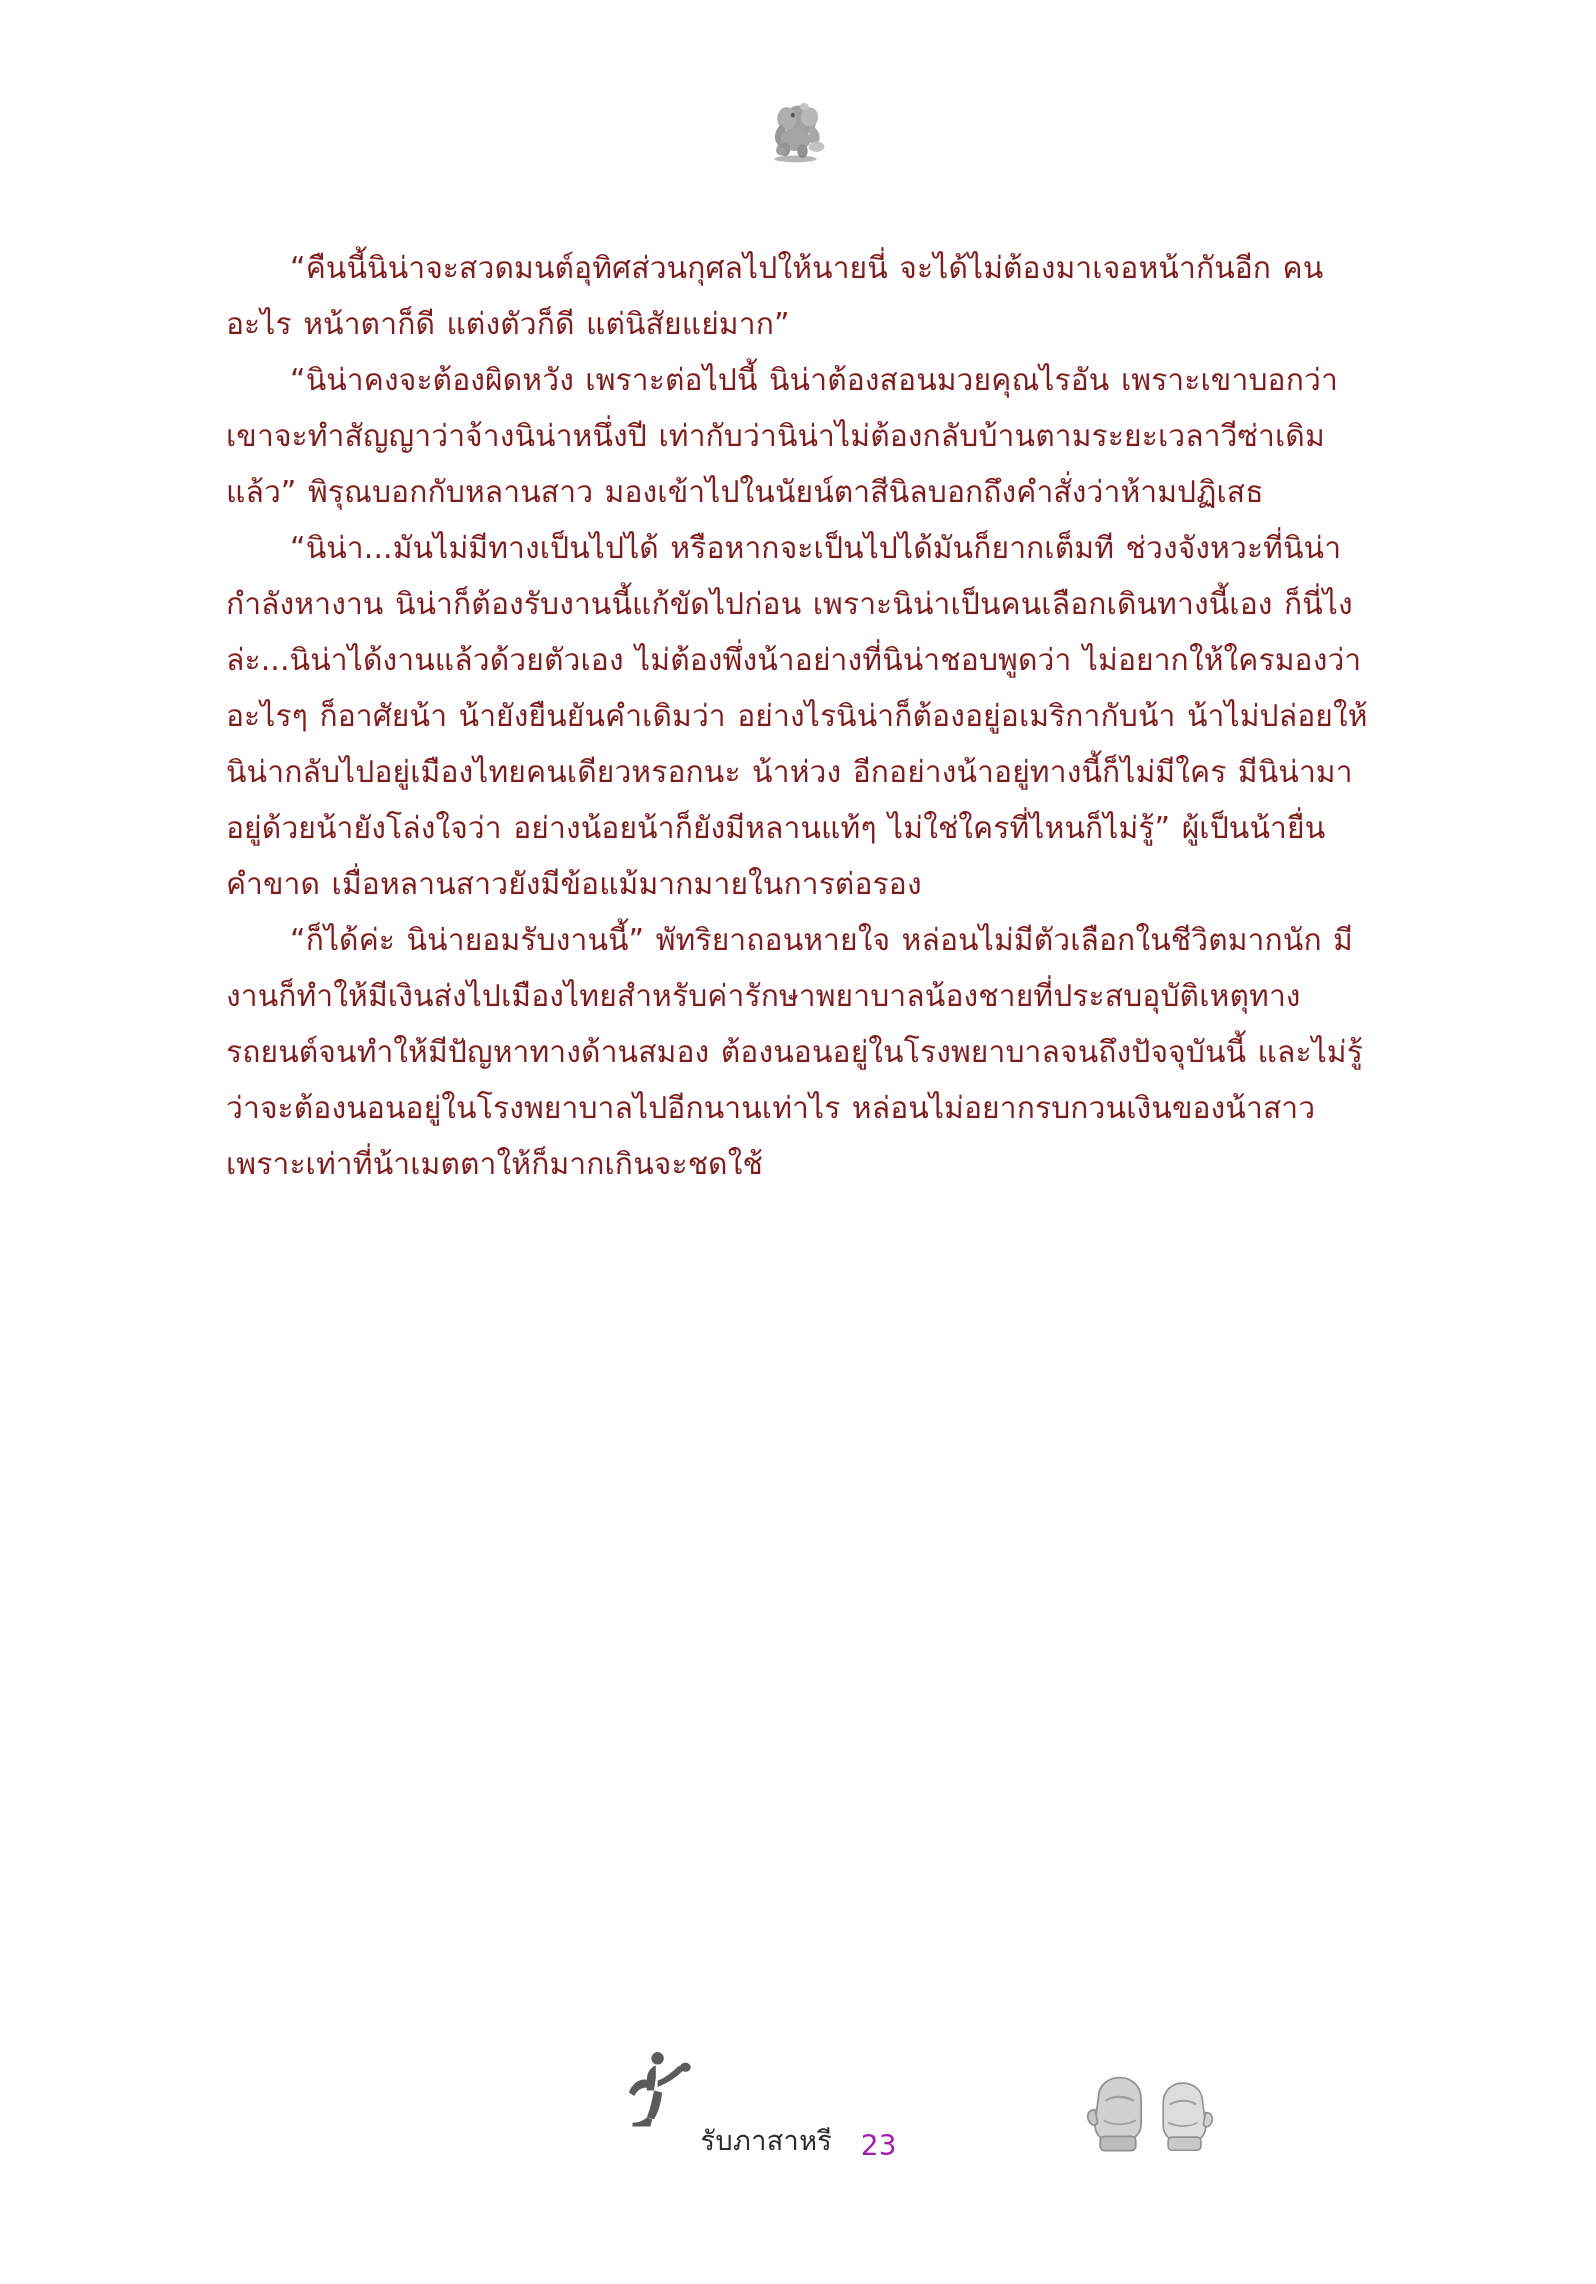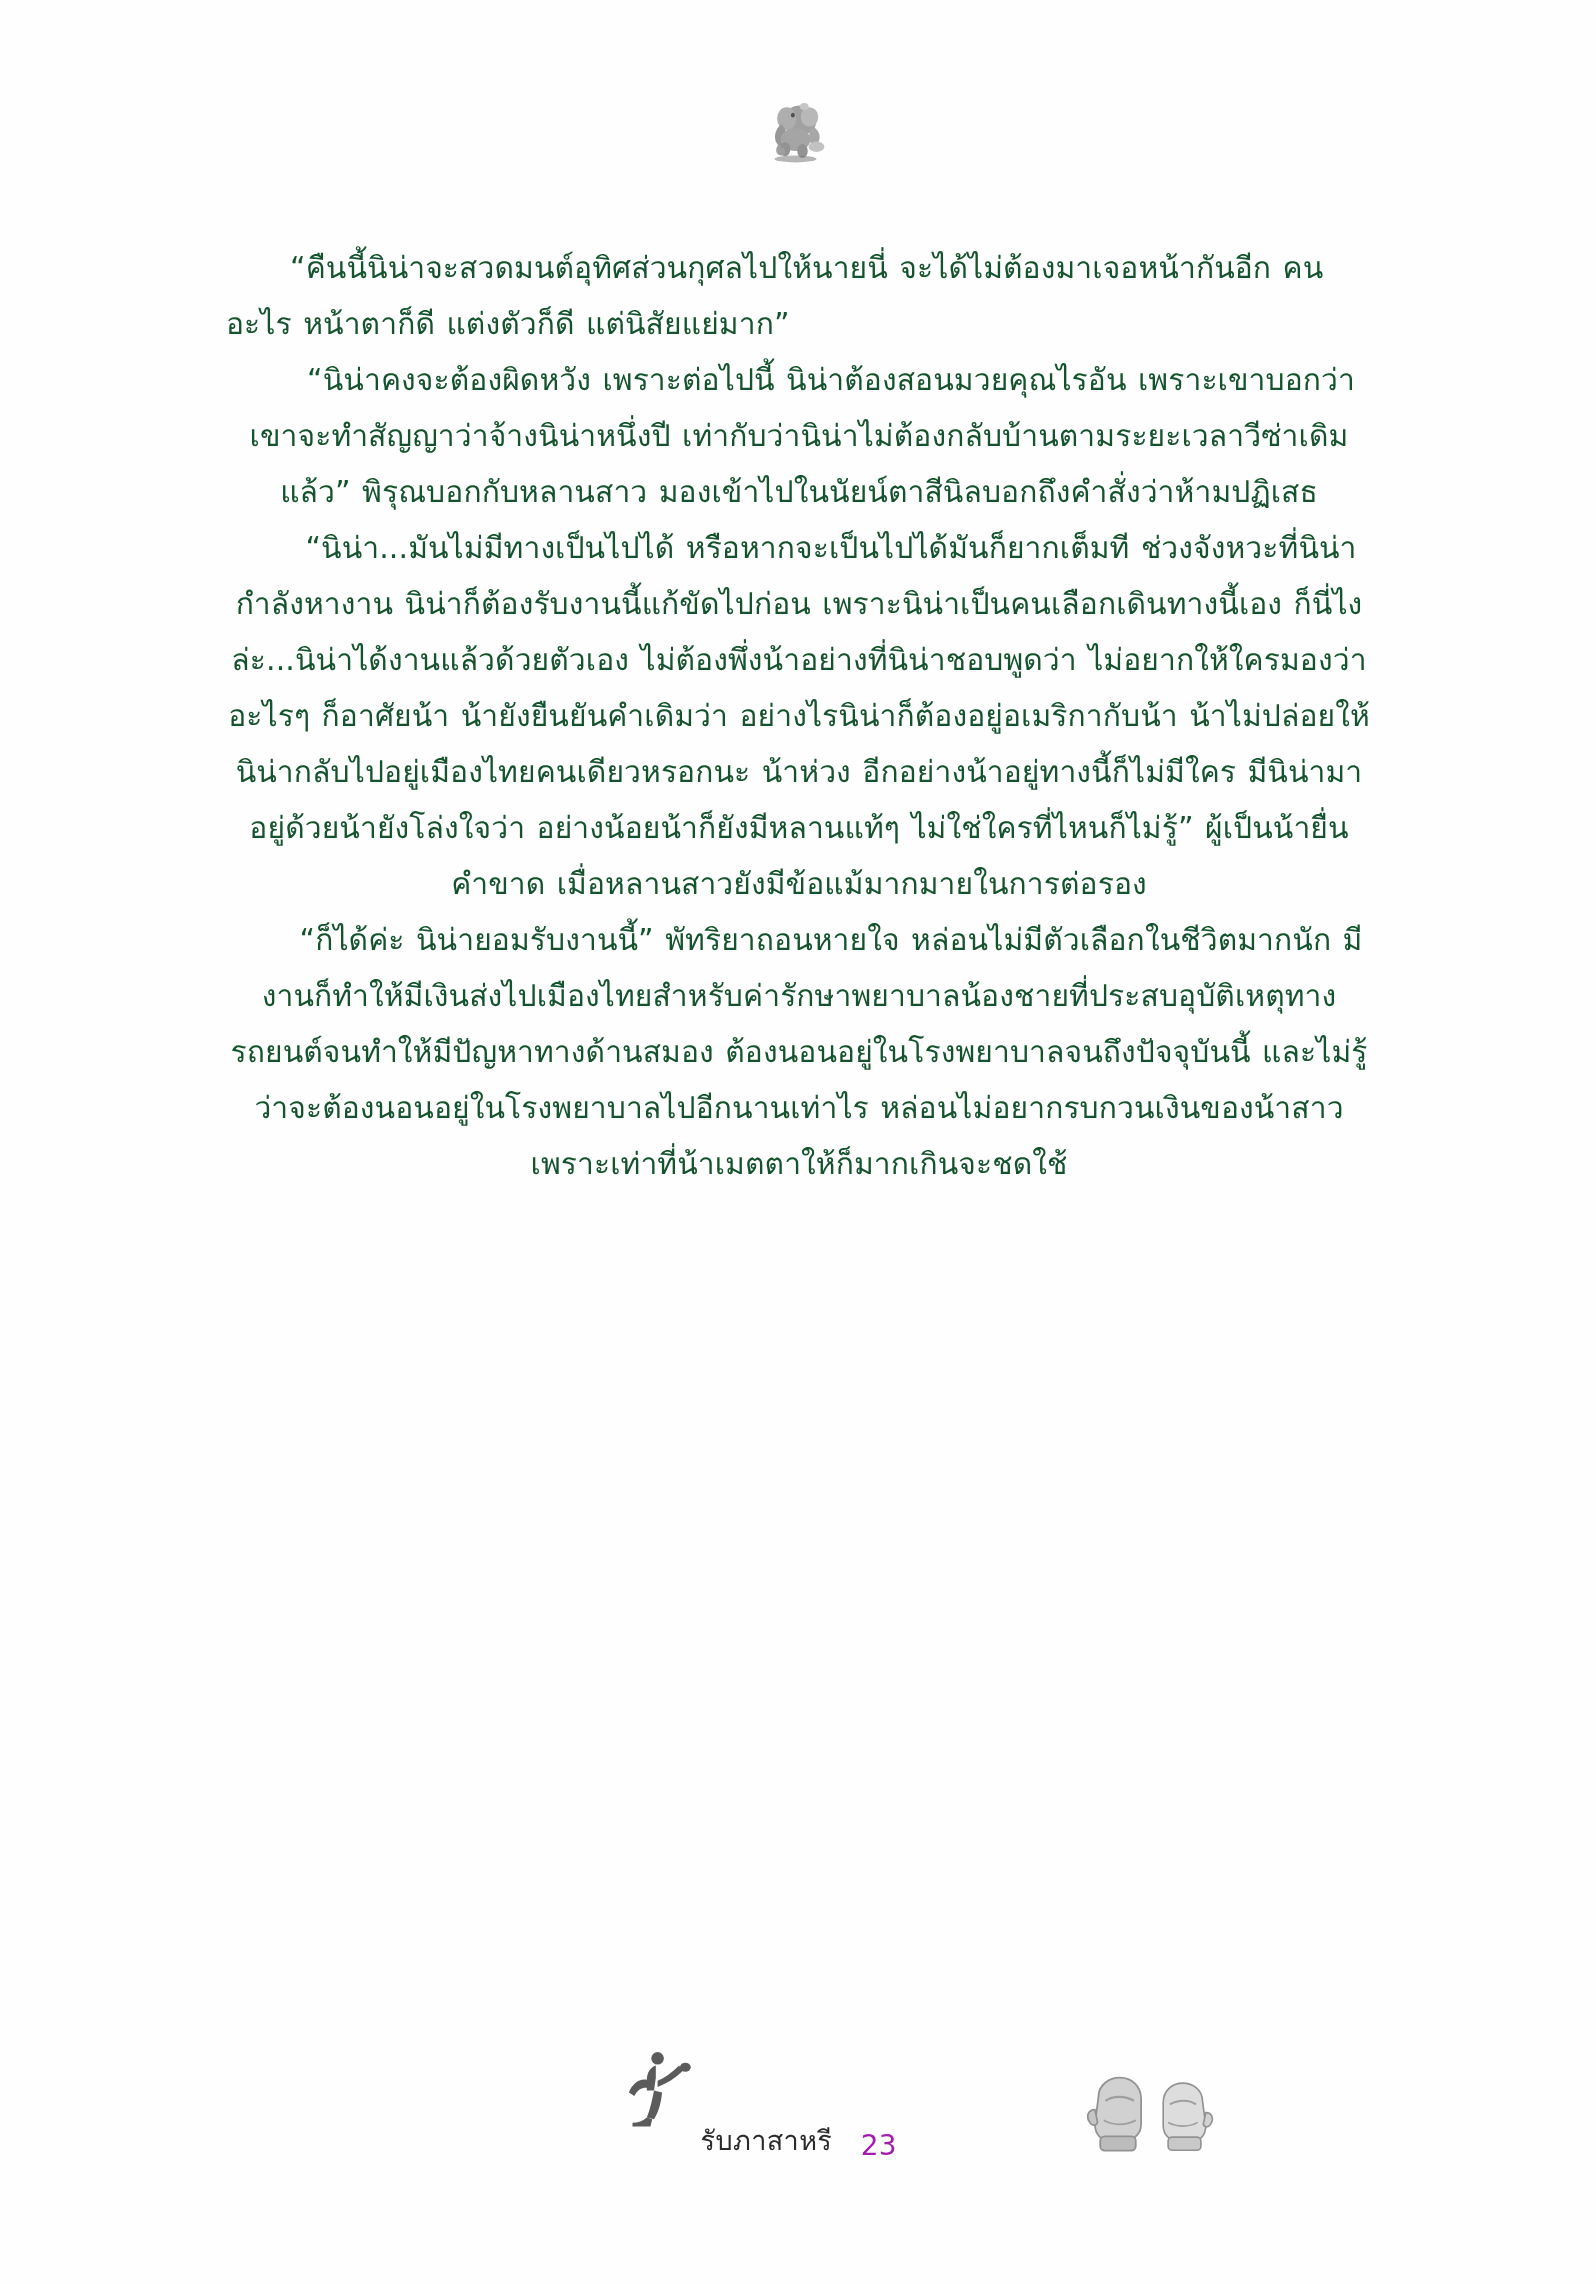--- a/index.html
+++ b/index.html
@@ -43,30 +43,30 @@
 
   
   .body-text {
     position: absolute;
     left: 226px;
     top: 240px;
     width: 1146px;
     font-family: "DejaVu Sans", sans-serif;
     font-size: 30px;
     line-height: 56px;
-    color: #14532d;
+    color: #7f1d1d;
     text-align: left;
   }
   .body-text p {
     margin: 0 0 0 0;
     text-indent: 64px;
     letter-spacing: 0.1px;
     word-spacing: 1.8px;
   }
-  .body-text p + p { margin-top: 0; text-align: center; }
+  .body-text p + p { margin-top: 0; }
 
   
   .footer {
     position: absolute;
     left: 0;
     right: 0;
     bottom: 107px;
     height: 134px;
   }
   .footer-kick {

